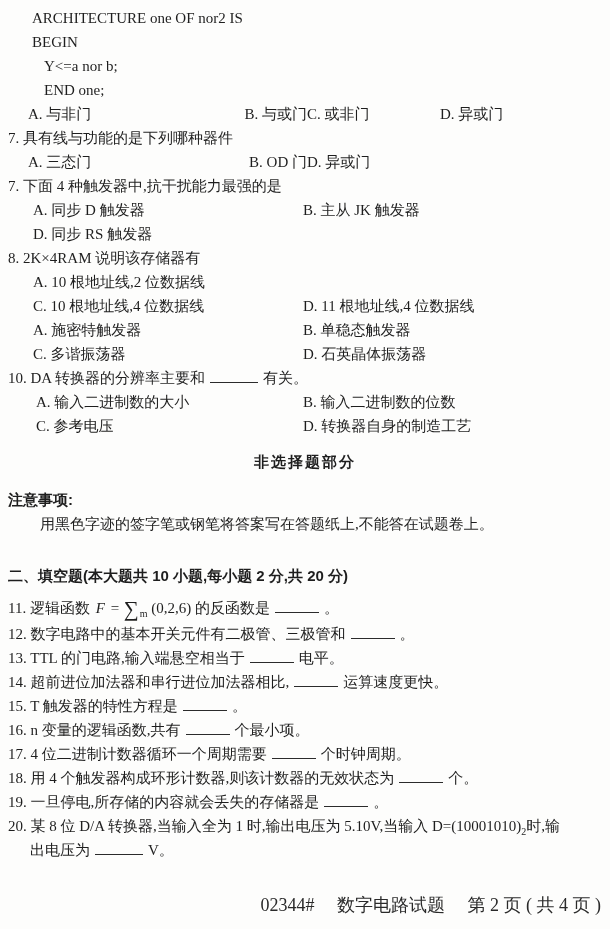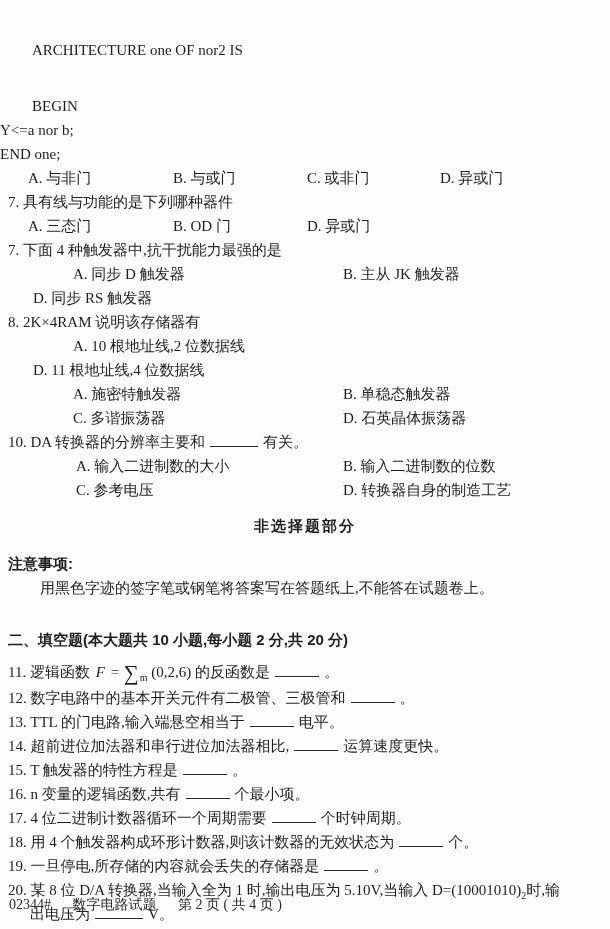--- a/index.html
+++ b/index.html
@@ -8,27 +8,27 @@
     background:#fdfdfc;
     color:#1e1e1e;
     font-family:"Liberation Serif","DejaVu Serif",serif;
     font-size:15px;
     position:relative;
     overflow:hidden;
     box-sizing:border-box;
     padding-top:6px;
   }
   .ln { height:24px; line-height:24px; white-space:nowrap; }
-  .code   { padding-left:32px;margin-top:32px; }
-  .code-i { }
+  .code   { padding-left:32px; }
+  .code-i { padding-left:44px; }
   .stem   { padding-left:8px; }
   .opts4 { display:flex; padding-left:28px; }
-  .opts4 .o1 { width:145px; } .opts4 .o2 { width:134px; } .opts4 .o3 { width:133px; }
+  .opts4 .o1 { width:145px; } .opts4 .o2 { width:134px;text-align:right; } .opts4 .o3 { width:133px; }
   .opts2 { display:flex; padding-left:33px; }
-  .opts2 .oL { width:270px;margin-left:40px; }
+  .opts2 .oL { width:270px; }
   .opts2.q10 { padding-left:36px; }
   .opts2.q10 .oL { width:267px; }
   .part-heading {
     text-align:center;
     font-family:"Liberation Sans","DejaVu Sans",sans-serif;
     font-weight:700; font-size:15px;
     height:32px; line-height:32px; margin-top:8px;
     letter-spacing:2px;
   }
   .notice-title {
@@ -49,21 +49,21 @@
     display:inline-block; width:44px; height:13px;
     border-bottom:1px solid #2b2b2b;
     margin:0 5px;
   }
   .blank.w48 { width:48px; }
   .math-f { font-style:italic; padding:0 2px; }
   .sigma { font-size:21px; vertical-align:-3px; padding:0 1px; }
   sub { font-size:10px; }
   .footer {
     position:absolute; left:0; right:0; top:893px;
-    text-align:left; font-size:14px; height:24px; line-height:24px;
+    text-align:right; font-size:18px; height:24px; line-height:24px;
     color:#2a2a2a;
   }
   .footer span { margin:0 9px; }
 </style>
 </head>
 <body>
 
 <div class="page">
 
   <div class="ln code">ARCHITECTURE one OF nor2 IS</div>
@@ -92,20 +92,21 @@
   </div>
   <div class="ln opts2">
     <span>D. 同步 RS 触发器</span>
   </div>
 
   <div class="ln stem">8. 2K×4RAM 说明该存储器有</div>
   <div class="ln opts2">
     <span class="oL">A. 10 根地址线,2 位数据线</span>
   </div>
   <div class="ln opts2">
+    <span class="oL">C. 10 根地址线,4 位数据线</span>
     <span>D. 11 根地址线,4 位数据线</span>
   </div>
 
   <div class="ln opts2">
     <span class="oL">A. 施密特触发器</span>
     <span>B. 单稳态触发器</span>
   </div>
   <div class="ln opts2">
     <span class="oL">C. 多谐振荡器</span>
     <span>D. 石英晶体振荡器</span>

